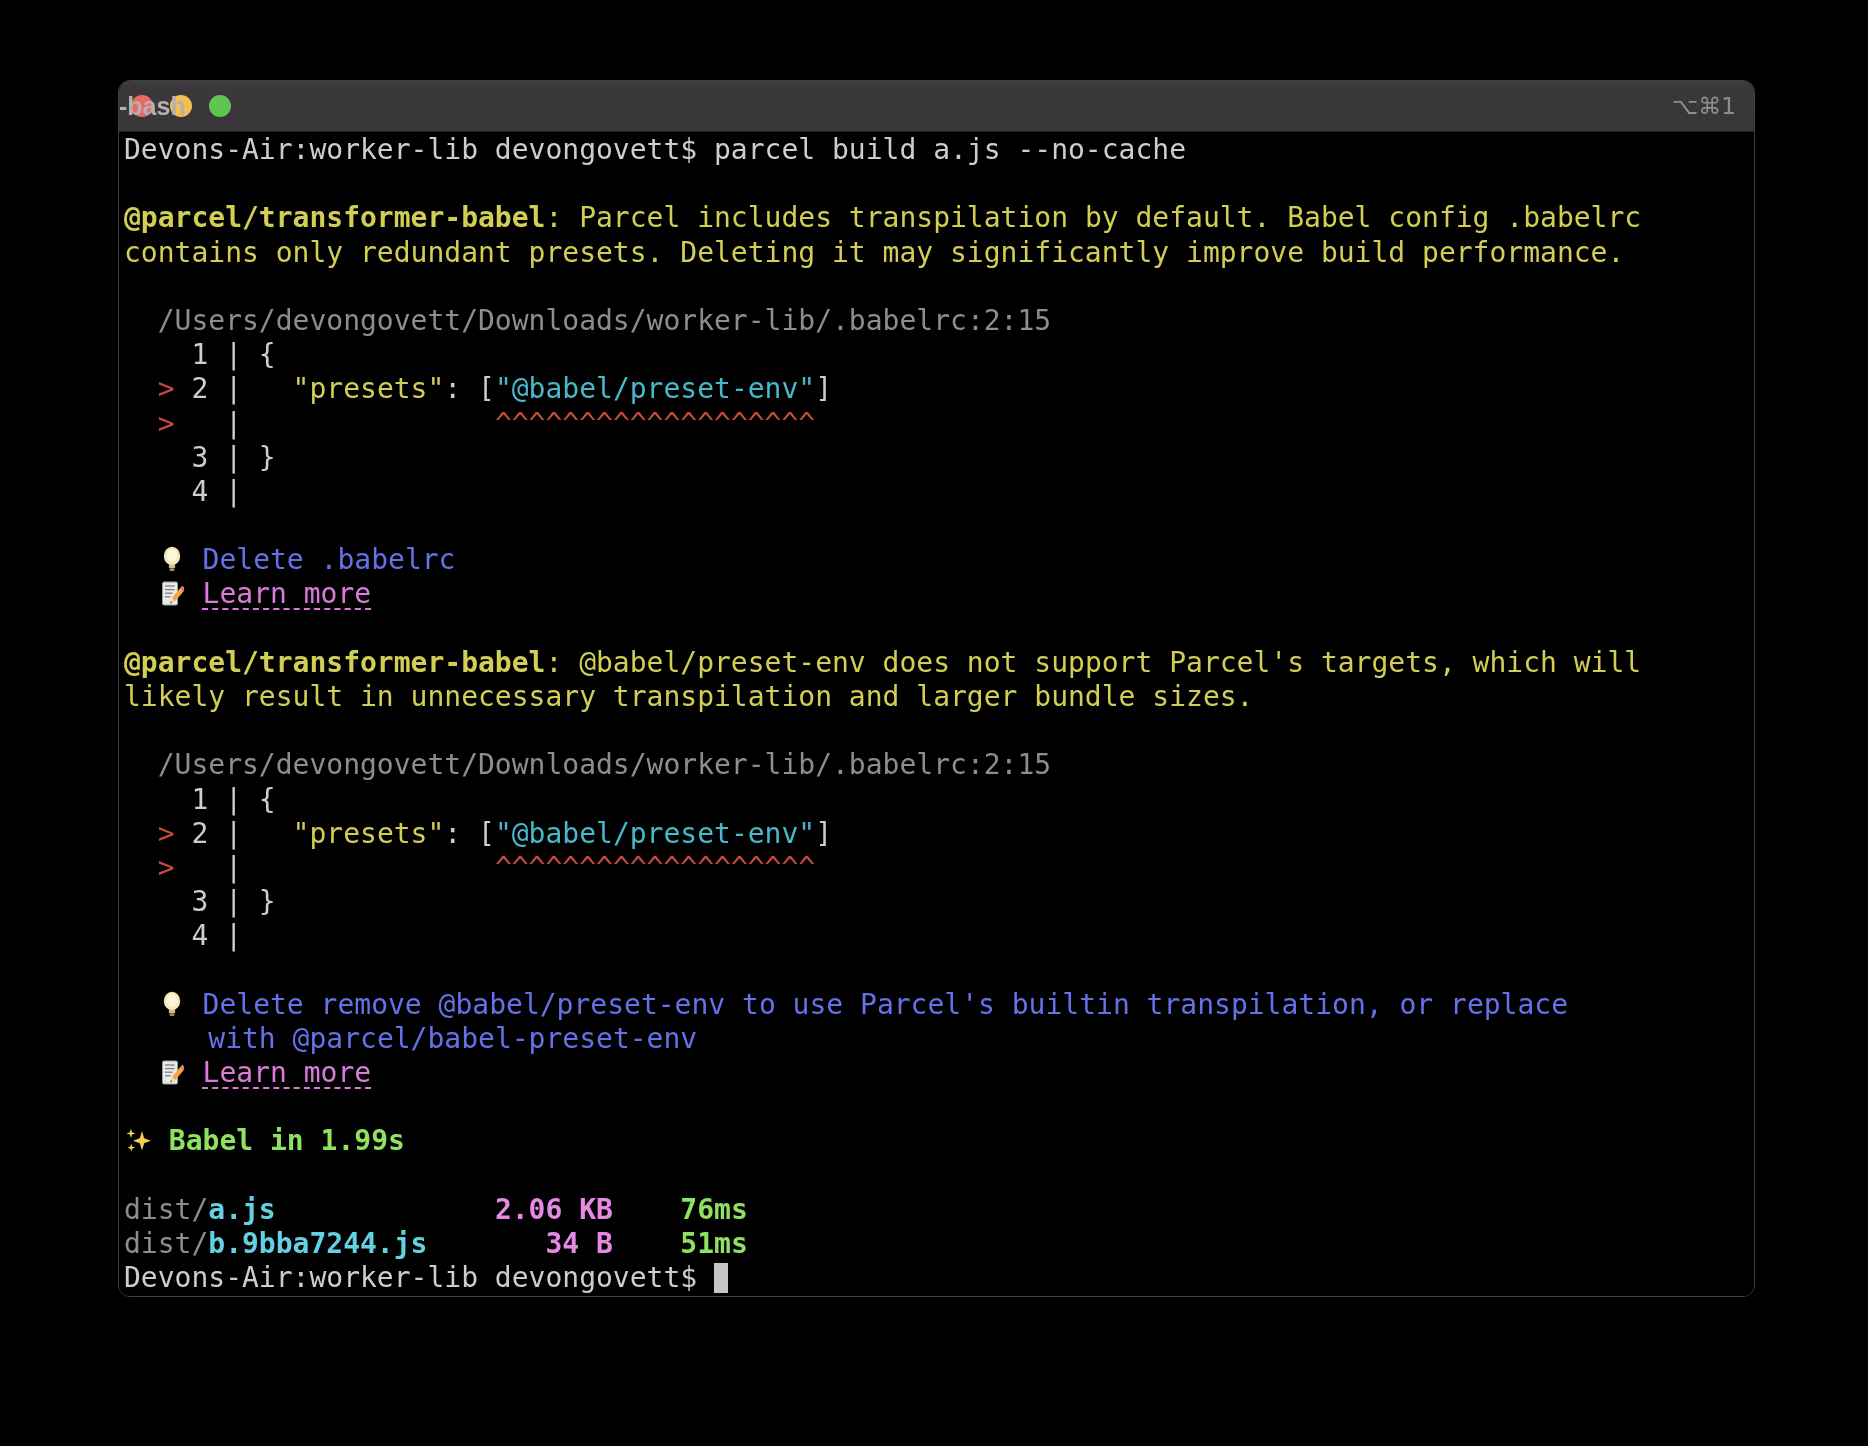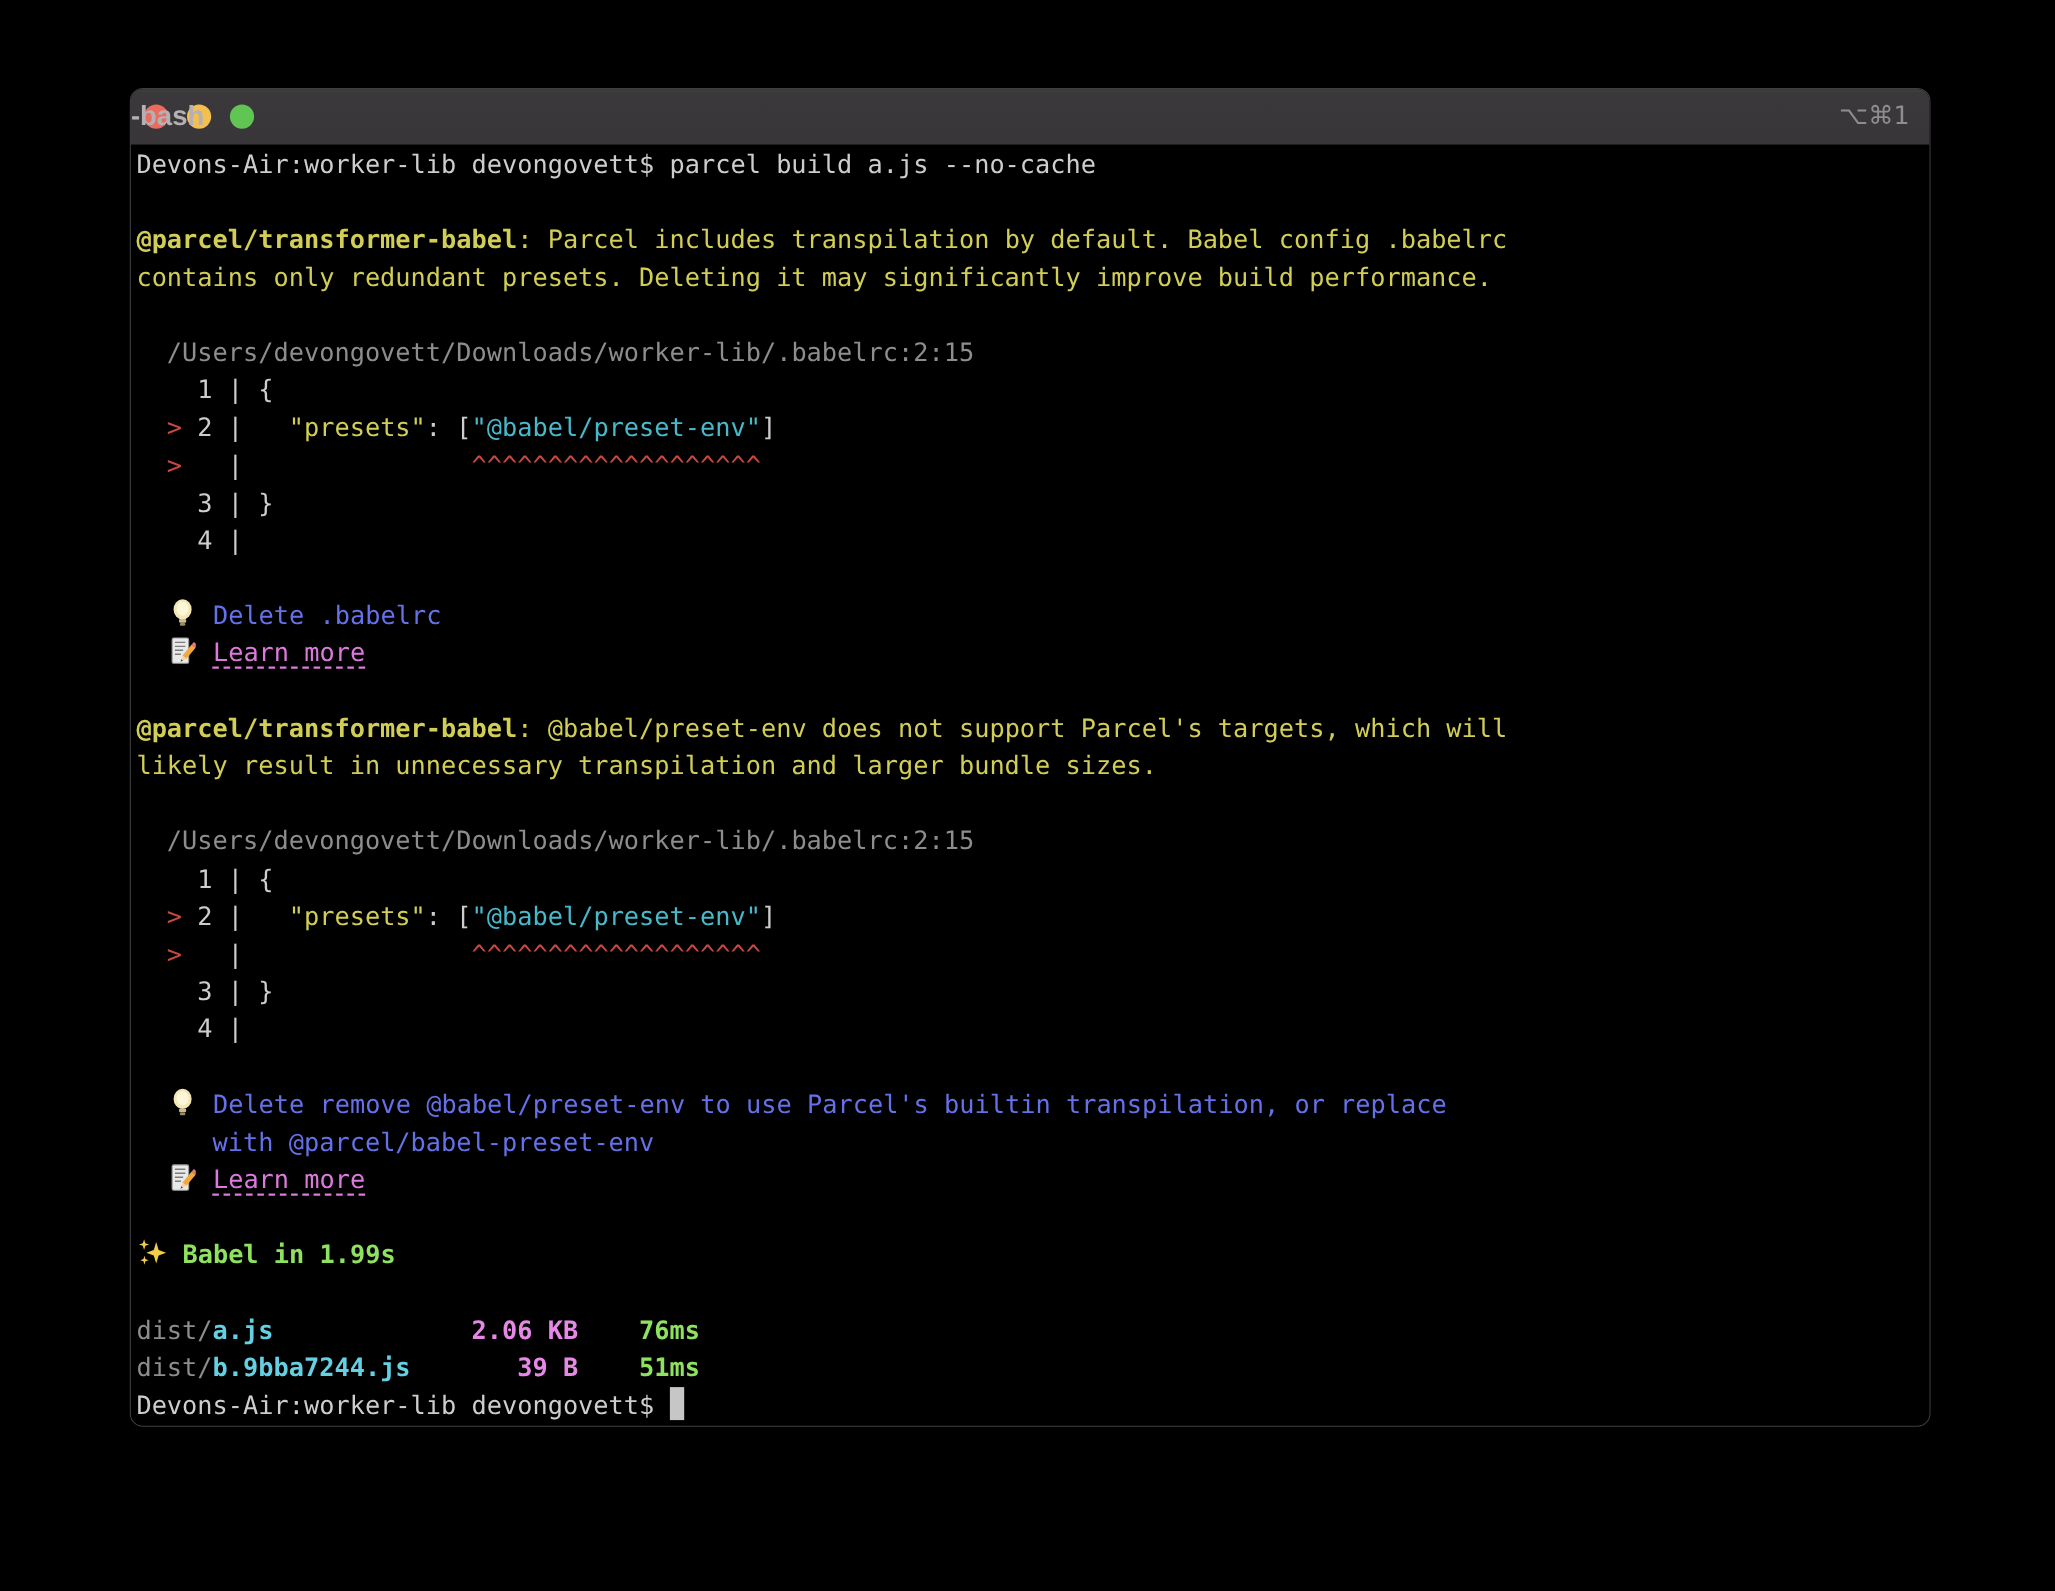--- a/index.html
+++ b/index.html
@@ -64,21 +64,21 @@
     font-size: 23px;
     color: var(--shortcut_text, #8e8d90);
   }
   .screen {
     position: relative;
     height: 1165px;
     padding: 1px 6px 0 5px;
     box-sizing: border-box;
     background: var(--bg, #000);
     font-family: "DejaVu Sans Mono", monospace;
-    font-size: 23px;
+    font-size: 28px;
     color: var(--fg, #cdcdcd);
   }
   .line {
     height: 34.2px;
     line-height: 34.2px;
     white-space: pre;
   }
   .c-fg      { color: var(--fg, #cdcdcd); }
   .c-yellow  { color: var(--yellow, #d2ce55); }
   .c-cyan    { color: var(--cyan, #46b9cb); }
@@ -188,16 +188,16 @@
             </g>
           </svg></span><span class="c-fg"> </span><span class="c-magenta d">Learn more</span></div>
       <div class="line"></div>
       <div class="line"><span class="icon"><svg width="27" height="28" viewBox="0 0 27 28">
             <path d="M17 4 L19.2 11.3 L26 13.8 L19.2 16.3 L17 23.6 L14.8 16.3 L8 13.8 L14.8 11.3 Z" fill="#f2cd4c"></path>
             <path d="M6 1.5 L7.1 5.2 L10.6 6.4 L7.1 7.6 L6 11.3 L4.9 7.6 L1.4 6.4 L4.9 5.2 Z" fill="#f2cd4c"></path>
             <path d="M6.3 16.5 L7.2 19.5 L10.1 20.6 L7.2 21.7 L6.3 24.7 L5.4 21.7 L2.5 20.6 L5.4 19.5 Z" fill="#f2cd4c"></path>
           </svg></span><span class="c-fg"> </span><span class="c-green b">Babel in 1.99s</span></div>
       <div class="line"></div>
       <div class="line"><span class="c-gray">dist/</span><span class="c-cyan b">a.js</span><span class="c-fg">             </span><span class="c-magenta b">2.06 KB</span><span class="c-fg">    </span><span class="c-green b">76ms</span></div>
-      <div class="line"><span class="c-gray">dist/</span><span class="c-cyan b">b.9bba7244.js</span><span class="c-fg">       </span><span class="c-magenta b">39 B</span><span class="c-fg">    </span><span class="c-green b">51ms</span></div>
+      <div class="line"><span class="c-gray">dist/</span><span class="c-cyan b">b.9bba7244.js</span><span class="c-fg">       </span><span class="c-magenta b">34 B</span><span class="c-fg">    </span><span class="c-green b">51ms</span></div>
       <div class="line"><span class="c-fg">Devons-Air:worker-lib devongovett$ </span><span class="cursor"></span></div>
     </div>
 </div>
 
 </body></html>

